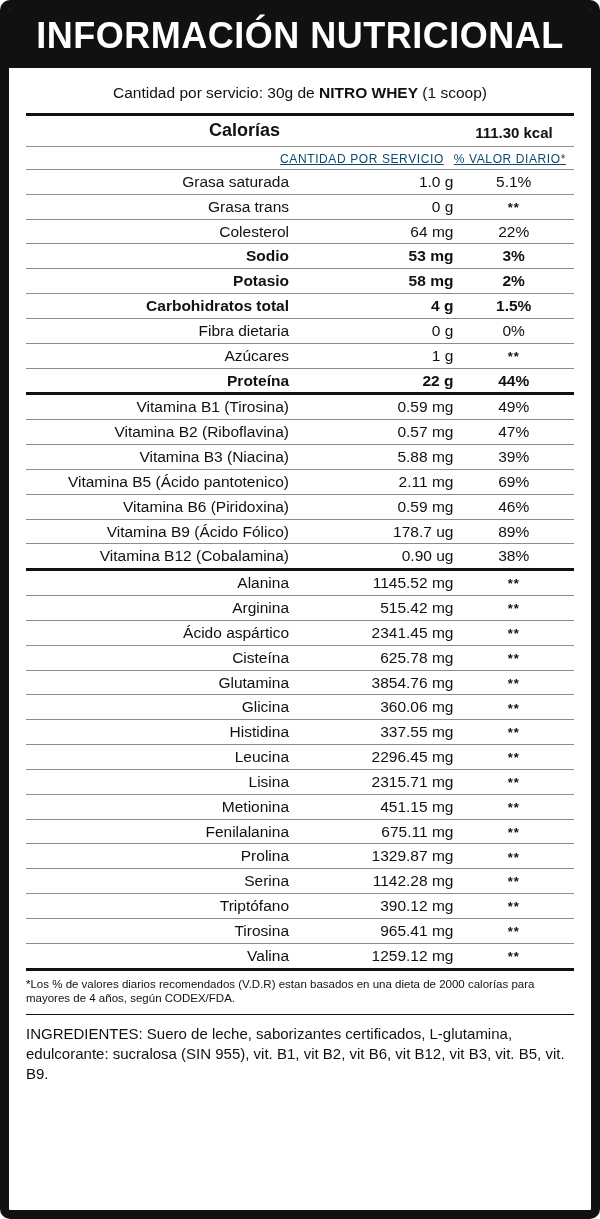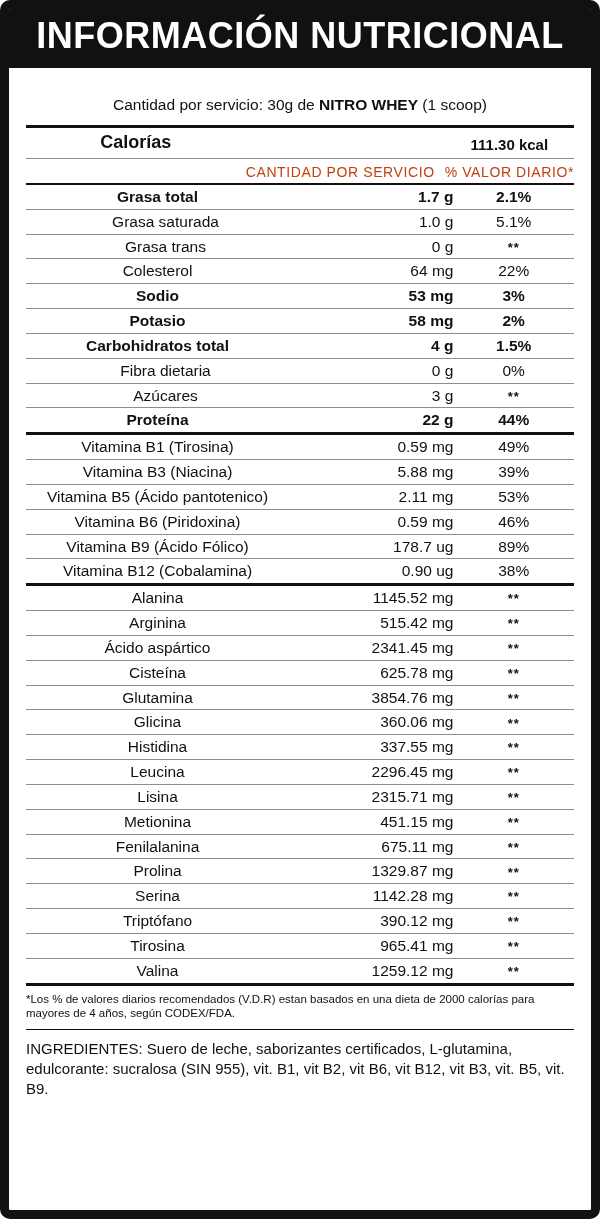--- a/index.html
+++ b/index.html
@@ -30,40 +30,40 @@
     text-align: center;
     padding: 9px 0 14px 0;
   }
   .title-bar .title {
     font-size: 36px;
     font-weight: bold;
     letter-spacing: 0.5px;
     line-height: 1;
   }
   .inner {
-    padding: 16px 17px 0 17px;
+    padding: 4px 17px 0 17px;
   }
   .serving {
     text-align: center;
     font-size: 15.5px;
     padding: 12px 0 11px 0;
     color: #111;
   }
   .serving b { font-weight: bold; }
 
   table {
     width: 100%;
     border-collapse: collapse;
     font-size: 15.5px;
   }
   td {
     padding: 0;
     vertical-align: bottom;
   }
-  .c-name  { text-align: center; }
+  .c-name  { text-align: right; }
   .c-amt   { text-align: right; padding-right: 28px; white-space: nowrap; }
   .c-dv    { text-align: center; white-space: nowrap; }
 
   
   col.name { width: 48%; }
   col.amt  { width: 30%; }
   col.dv   { width: 22%; }
 
   .rule-thick { border-top: 3px solid #111; }
   .rule-thin  { border-top: 1px solid #8d8d8d; }
@@ -71,27 +71,28 @@
 
   
   .cal-row td {
     font-size: 18px;
     font-weight: bold;
     padding: 4px 0 5px 0;
   }
   .cal-row .c-dv { font-size: 15px; }
 
   .hdr-row td {
-    font-size: 14px;
-    color: #c2410c;
+    font-size: 12px;
+    color: #0c4a6e;
     letter-spacing: 0.6px;
     padding: 5px 0 3px 0;
+    text-decoration: underline;
   }
   .hdr-row .c-amt { text-align: right; padding-right: 10px; }
-  .hdr-row .c-dv  { text-align: right; }
+  .hdr-row .c-dv  { text-align: left; }
 
   .r td { padding: 2px 0 2px 0; line-height: 1.28; }
   .bold td, .bold .c-name { font-weight: bold; }
   .indent .c-name { padding-left: 16px; }
   .stars { letter-spacing: 1px; font-weight: bold; font-size: 13px; }
 
   .footnote {
     font-size: 11.5px;
     line-height: 1.3;
     color: #111;
@@ -145,25 +146,20 @@
       </tbody>
     </table>
 
     <table>
       <colgroup>
           <col class="name">
           <col class="amt">
           <col class="dv">
         </colgroup>
       <tbody id="macros-body">
-          <tr class="r bold rule-med">
-            <td class="c-name">Grasa total</td>
-            <td class="c-amt">1.7 g</td>
-            <td class="c-dv">2.1%</td>
-          </tr>
           <tr class="r indent rule-thin">
             <td class="c-name">Grasa saturada</td>
             <td class="c-amt">1.0 g</td>
             <td class="c-dv">5.1%</td>
           </tr>
           <tr class="r indent rule-thin">
             <td class="c-name">Grasa trans</td>
             <td class="c-amt">0 g</td>
             <td class="c-dv stars">**</td>
           </tr>
@@ -187,21 +183,21 @@
             <td class="c-amt">4 g</td>
             <td class="c-dv">1.5%</td>
           </tr>
           <tr class="r indent rule-thin">
             <td class="c-name">Fibra dietaria</td>
             <td class="c-amt">0 g</td>
             <td class="c-dv">0%</td>
           </tr>
           <tr class="r indent rule-thin">
             <td class="c-name">Azúcares</td>
-            <td class="c-amt">3 g</td>
+            <td class="c-amt">1 g</td>
             <td class="c-dv stars">**</td>
           </tr>
           <tr class="r bold rule-thin">
             <td class="c-name">Proteína</td>
             <td class="c-amt">22 g</td>
             <td class="c-dv">44%</td>
           </tr>
         </tbody>
     </table>
 
@@ -211,28 +207,33 @@
           <col class="amt">
           <col class="dv">
         </colgroup>
       <tbody id="vitamins-body">
           <tr class="r rule-thick">
             <td class="c-name">Vitamina B1 (Tirosina)</td>
             <td class="c-amt">0.59 mg</td>
             <td class="c-dv">49%</td>
           </tr>
           <tr class="r rule-thin">
+            <td class="c-name">Vitamina B2 (Riboflavina)</td>
+            <td class="c-amt">0.57 mg</td>
+            <td class="c-dv">47%</td>
+          </tr>
+          <tr class="r rule-thin">
             <td class="c-name">Vitamina B3 (Niacina)</td>
             <td class="c-amt">5.88 mg</td>
             <td class="c-dv">39%</td>
           </tr>
           <tr class="r rule-thin">
             <td class="c-name">Vitamina B5 (Ácido pantotenico)</td>
             <td class="c-amt">2.11 mg</td>
-            <td class="c-dv">53%</td>
+            <td class="c-dv">69%</td>
           </tr>
           <tr class="r rule-thin">
             <td class="c-name">Vitamina B6 (Piridoxina)</td>
             <td class="c-amt">0.59 mg</td>
             <td class="c-dv">46%</td>
           </tr>
           <tr class="r rule-thin">
             <td class="c-name">Vitamina B9 (Ácido Fólico)</td>
             <td class="c-amt">178.7 ug</td>
             <td class="c-dv">89%</td>

